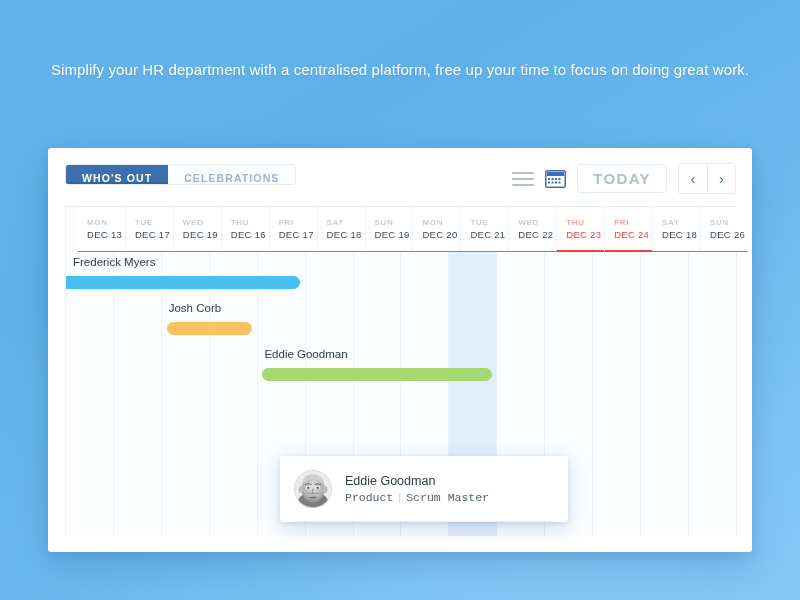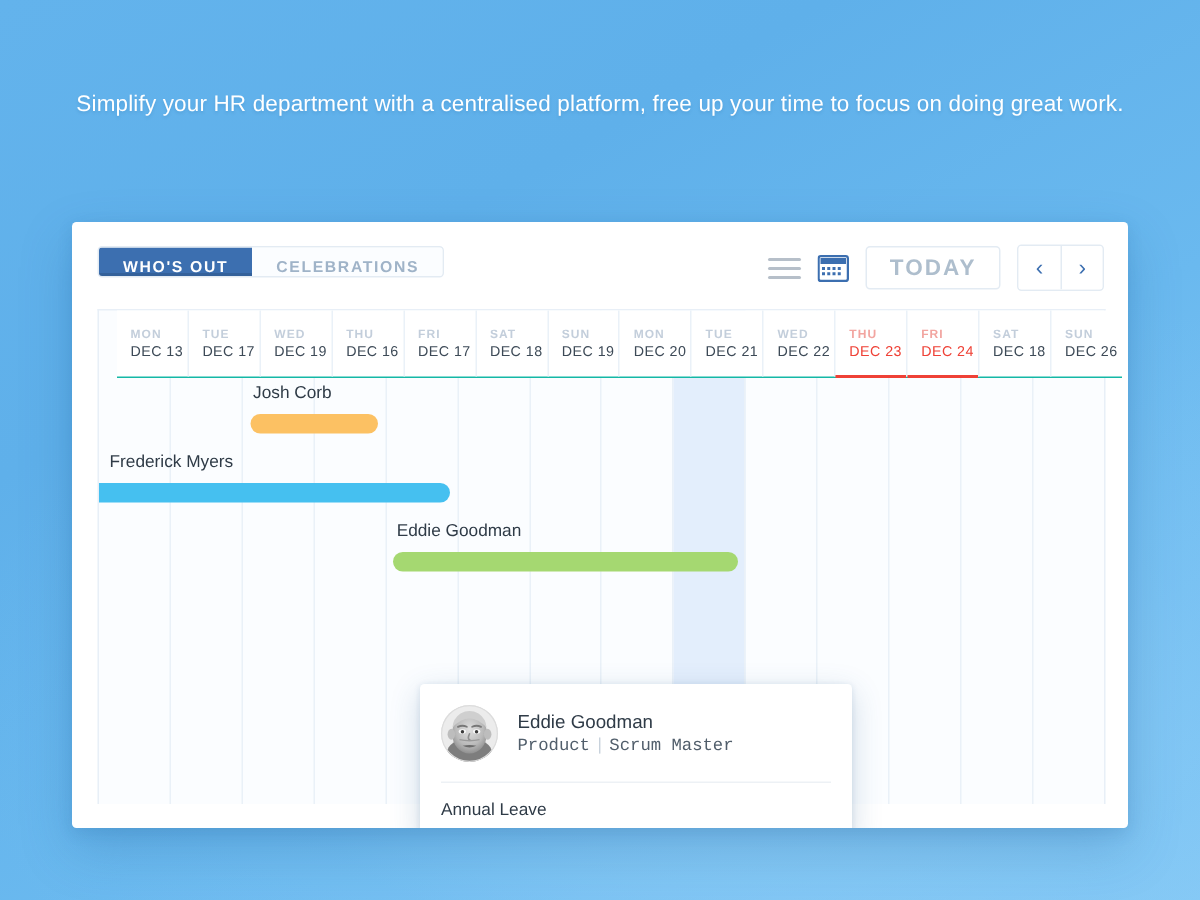--- a/index.html
+++ b/index.html
@@ -269,26 +269,26 @@
           <div class="hdr-dow">SAT</div>
           <div class="hdr-date">DEC 18</div>
         </div>
         <div class="hdr-cell">
           <div class="hdr-dow">SUN</div>
           <div class="hdr-date">DEC 26</div>
         </div>
       </div>
     <div class="rows" id="rows">
         <div class="erow">
+          <div class="ename" style="left: 7px;">Frederick Myers</div>
+          <div class="ebar open-left" style="background: rgb(69, 192, 240); left: 0px; width: 234.286px;"></div>
+        </div>
+        <div class="erow">
           <div class="ename" style="left: 102.714px;">Josh Corb</div>
           <div class="ebar" style="background: rgb(252, 193, 99); left: 100.714px; width: 85.7143px;"></div>
-        </div>
-        <div class="erow">
-          <div class="ename" style="left: 7px;">Frederick Myers</div>
-          <div class="ebar open-left" style="background: rgb(69, 192, 240); left: 0px; width: 234.286px;"></div>
         </div>
         <div class="erow">
           <div class="ename" style="left: 198.429px;">Eddie Goodman</div>
           <div class="ebar" style="background: rgb(165, 216, 113); left: 196.429px; width: 229.286px;"></div>
         </div>
       </div>
   </div>
 
   <div class="tip">
     <div class="tip-head">
@@ -323,17 +323,16 @@
           </g>
           <circle cx="19" cy="19" r="18.6" fill="none" stroke="#dcdcdc" stroke-width="0.8"></circle>
         </svg>
       </div>
       <div>
         <div class="tip-name">Eddie Goodman</div>
         <div class="tip-role"><span>Product</span><span class="sep">|</span><span>Scrum Master</span></div>
       </div>
     </div>
     <div class="tip-div"></div>
-    <div class="tip-type">Annual Leave</div>
 
   </div>
 
 </div>
 
 </body></html>

